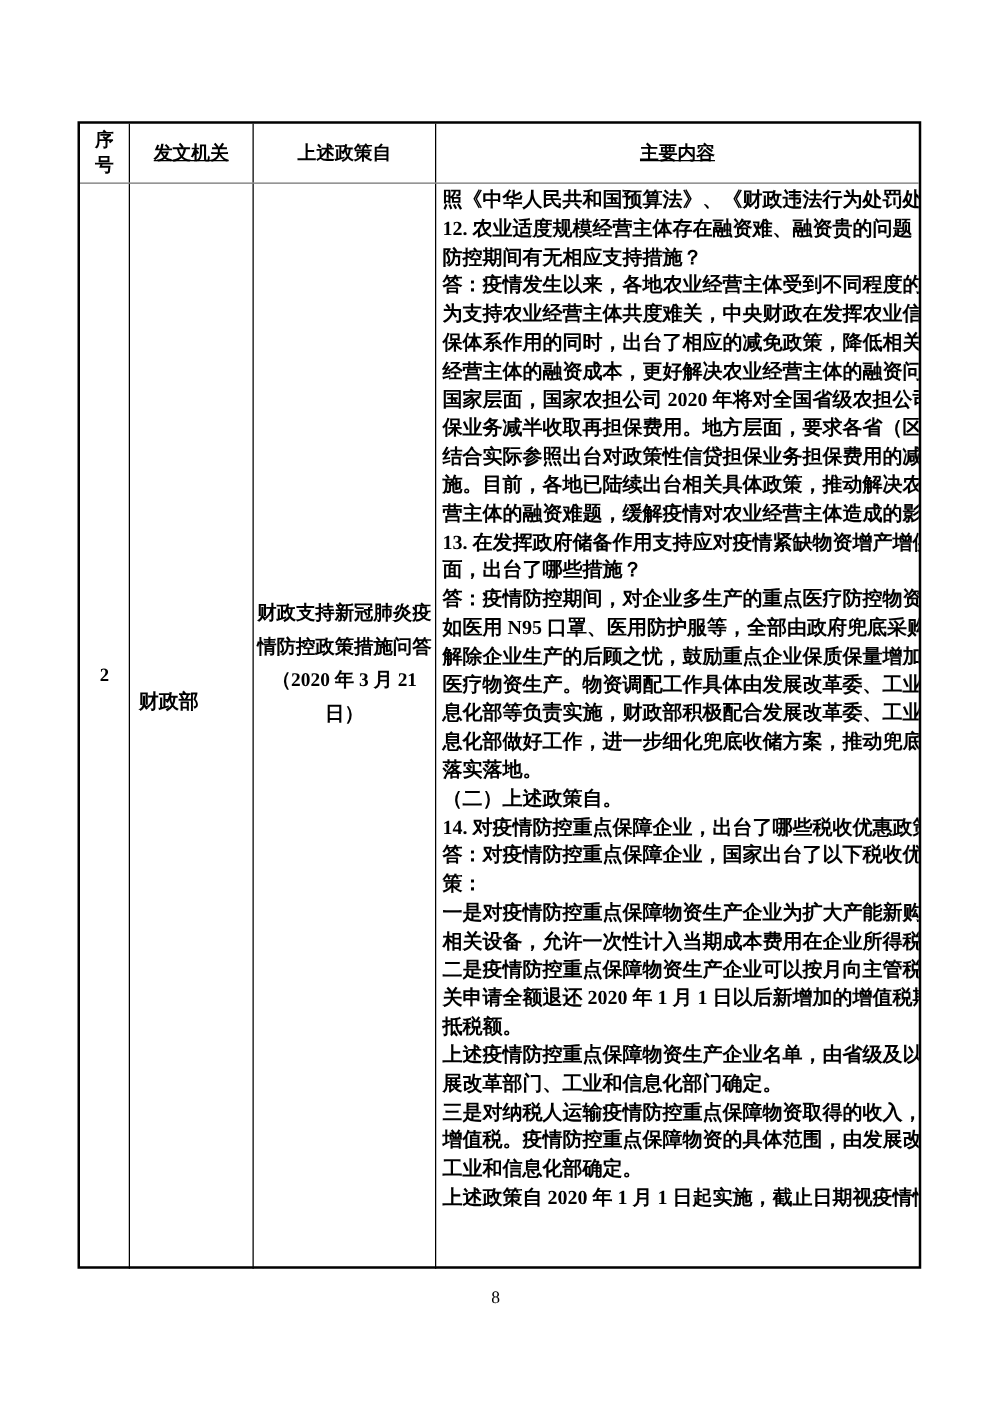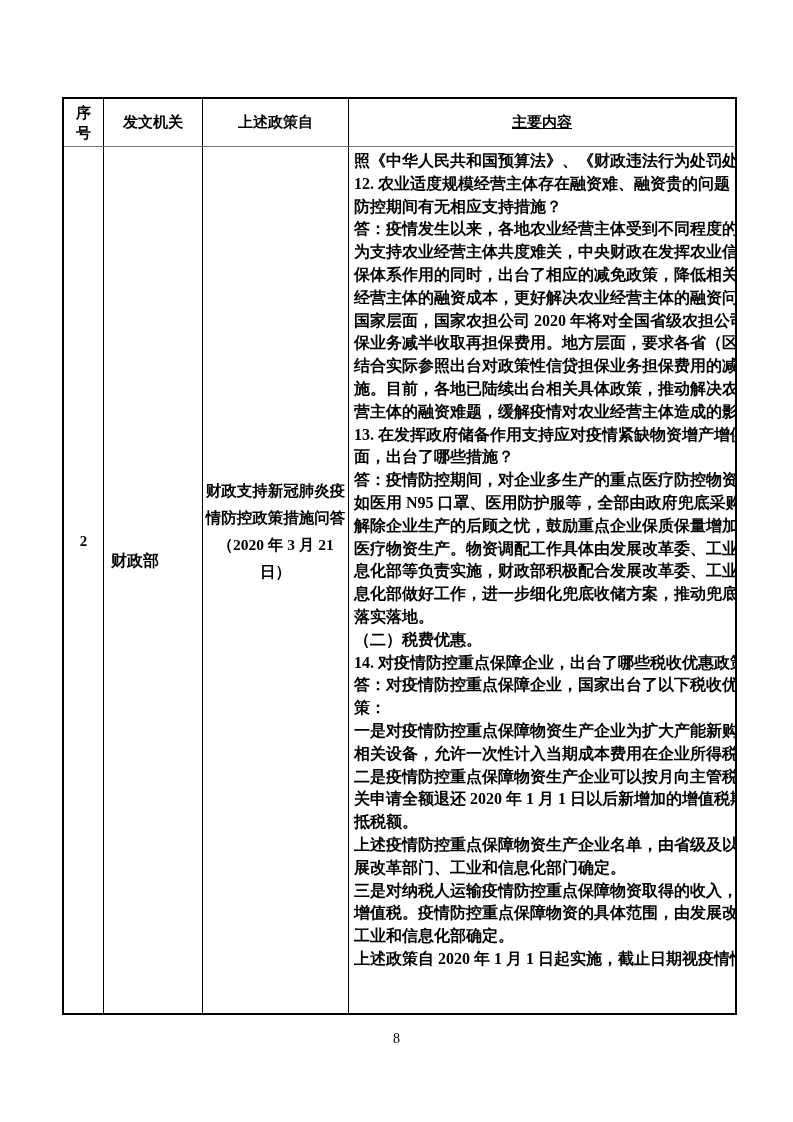--- a/index.html
+++ b/index.html
@@ -23,21 +23,21 @@
   .tr { display:flex; width:100%; }
   .tr.header { height:48px; border-bottom:1px solid #737373; }
   .tr.body   { height:868px; }
   .td {
     position:relative;
     border-right:1px solid #000;
     overflow:hidden;
   }
   .td:last-child { border-right:none;text-decoration:underline; }
   .c1 { width:40px; flex:0 0 40px; }
-  .c2 { width:99px; flex:0 0 99px; }
+  .c2 { width:99px; flex:0 0 99px;text-decoration:underline; }
   .c3 { width:146px; flex:0 0 146px; }
   .c4 { flex:1 1 auto; }
 
   .header .td {
     display:flex; align-items:center; justify-content:center;
     font-weight:700; font-size:15px; text-align:center;
   }
   .hdr-serial-text {
     width:17px; line-height:20px; word-break:break-all; text-align:center;
   }
@@ -117,21 +117,21 @@
             <div class="content-line">营主体的融资难题，缓解疫情对农业经营主体造成的影响。</div>
             <div class="content-line">13. 在发挥政府储备作用支持应对疫情紧缺物资增产增供方</div>
             <div class="content-line">面，出台了哪些措施？</div>
             <div class="content-line">答：疫情防控期间，对企业多生产的重点医疗防控物资，比</div>
             <div class="content-line">如医用 N95 口罩、医用防护服等，全部由政府兜底采购收储，</div>
             <div class="content-line">解除企业生产的后顾之忧，鼓励重点企业保质保量增加紧缺</div>
             <div class="content-line">医疗物资生产。物资调配工作具体由发展改革委、工业和信</div>
             <div class="content-line">息化部等负责实施，财政部积极配合发展改革委、工业和信</div>
             <div class="content-line">息化部做好工作，进一步细化兜底收储方案，推动兜底政策</div>
             <div class="content-line">落实落地。</div>
-            <div class="content-line">（二）税费优惠。</div>
+            <div class="content-line">（二）上述政策自。</div>
             <div class="content-line">14. 对疫情防控重点保障企业，出台了哪些税收优惠政策？</div>
             <div class="content-line">答：对疫情防控重点保障企业，国家出台了以下税收优惠政</div>
             <div class="content-line">策：</div>
             <div class="content-line">一是对疫情防控重点保障物资生产企业为扩大产能新购置的</div>
             <div class="content-line">相关设备，允许一次性计入当期成本费用在企业所得税税前</div>
             <div class="content-line">二是疫情防控重点保障物资生产企业可以按月向主管税务机</div>
             <div class="content-line">关申请全额退还 2020 年 1 月 1 日以后新增加的增值税期末留</div>
             <div class="content-line">抵税额。</div>
             <div class="content-line">上述疫情防控重点保障物资生产企业名单，由省级及以上发</div>
             <div class="content-line">展改革部门、工业和信息化部门确定。</div>

